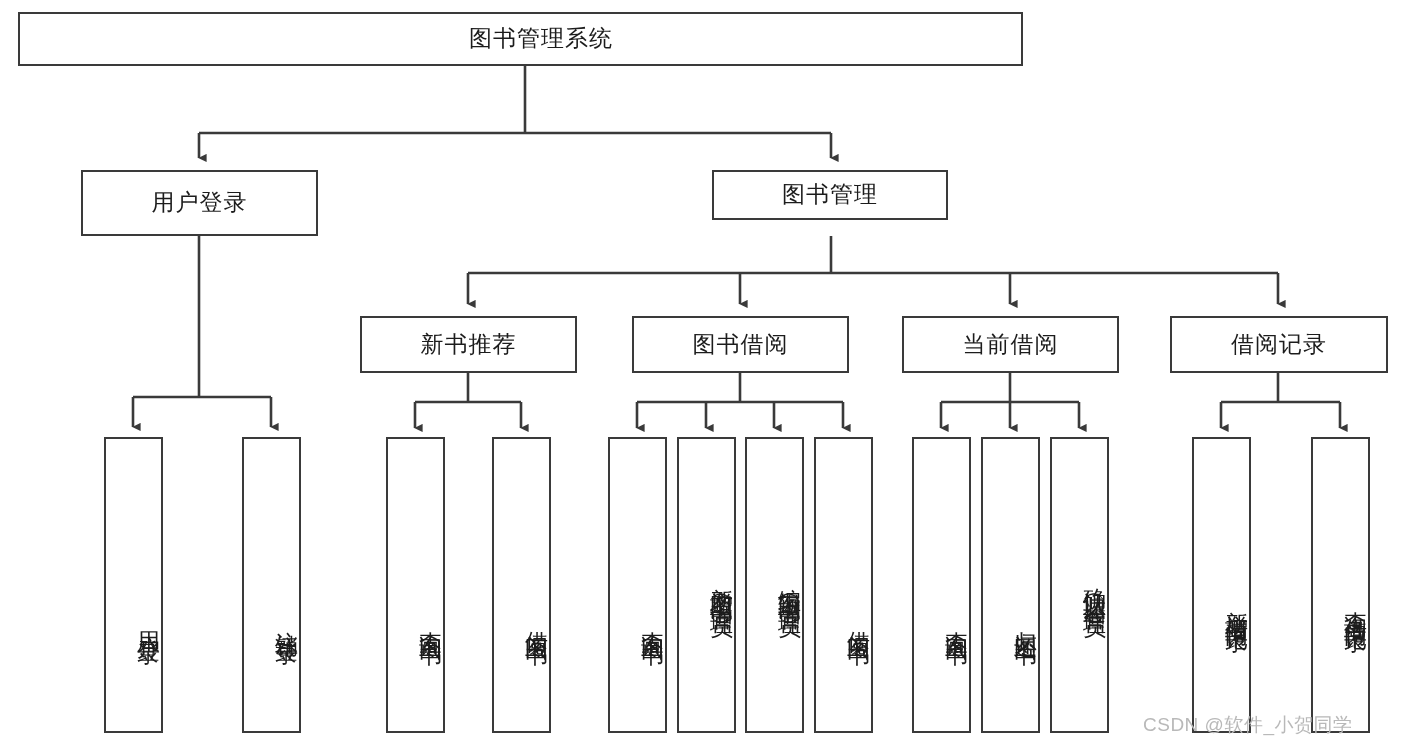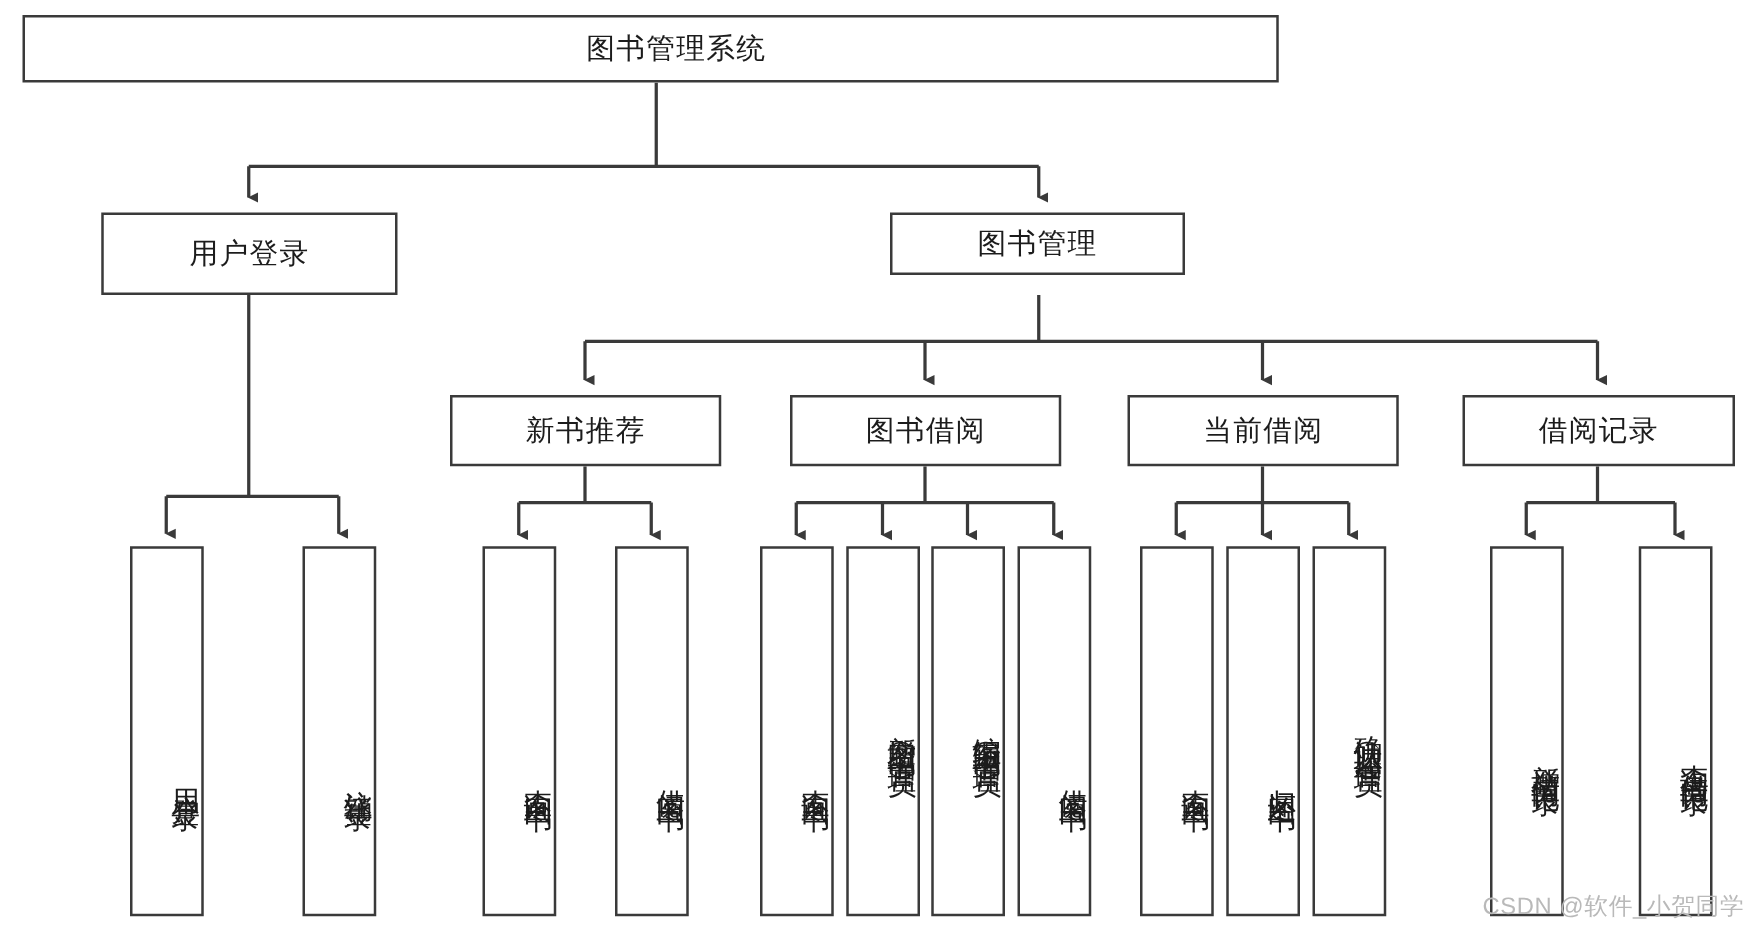--- a/index.html
+++ b/index.html
@@ -50,21 +50,21 @@
   }
   .node.vert > span {
     writing-mode: vertical-rl;
     text-orientation: upright;
   }
   .node.vert.toptext {
     align-items: flex-start;
   }
   .watermark {
     position: absolute;
-    left: 1186px;
+    left: 1143px;
     top: 712px;
     font-size: 19px;
     color: #b9b9b9;
     white-space: nowrap;
     letter-spacing: 0.5px;
   }
 </style>
 </head>
 <body>
 

